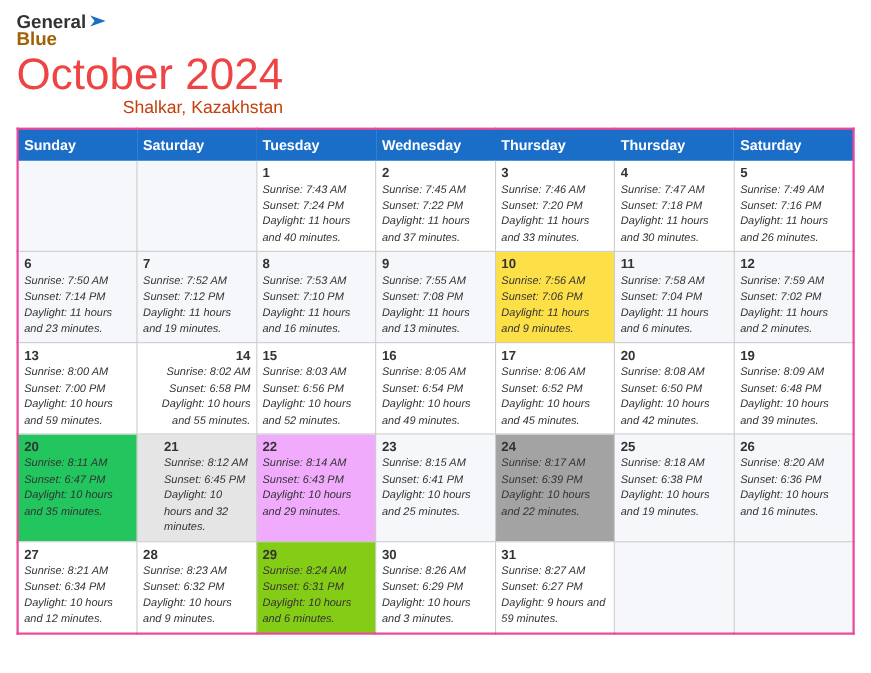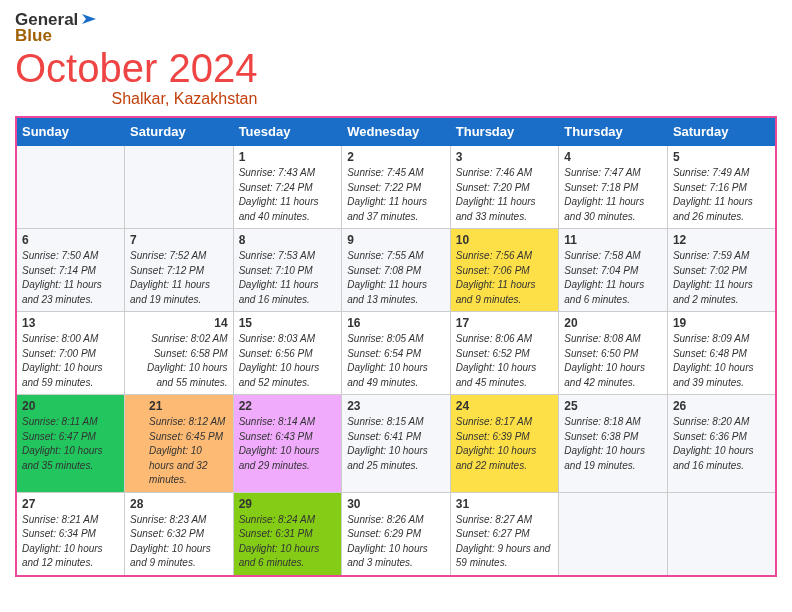--- a/index.html
+++ b/index.html
@@ -205,33 +205,33 @@
           <td style="background: rgb(255, 255, 255);">
             <span class="day-num">19</span>
             <div class="day-info">Sunrise: 8:09 AM<br>Sunset: 6:48 PM<br>Daylight: 10 hours and 39 minutes.</div>
           </td>
         </tr>
         <tr>
           <td style="background: #22c55e; margin-left: 28px;">
             <span class="day-num">20</span>
             <div class="day-info">Sunrise: 8:11 AM<br>Sunset: 6:47 PM<br>Daylight: 10 hours and 35 minutes.</div>
           </td>
-          <td style="background: #fdba74; padding-left: 24px;">
+          <td style="background: #e5e5e5; padding-left: 24px;">
             <span class="day-num">21</span>
             <div class="day-info">Sunrise: 8:12 AM<br>Sunset: 6:45 PM<br>Daylight: 10 hours and 32 minutes.</div>
           </td>
           <td style="background: #f0abfc;">
             <span class="day-num">22</span>
             <div class="day-info">Sunrise: 8:14 AM<br>Sunset: 6:43 PM<br>Daylight: 10 hours and 29 minutes.</div>
           </td>
           <td style="background: rgb(245, 247, 250);">
             <span class="day-num">23</span>
             <div class="day-info">Sunrise: 8:15 AM<br>Sunset: 6:41 PM<br>Daylight: 10 hours and 25 minutes.</div>
           </td>
-          <td style="background: #fde047;">
+          <td style="background: #a3a3a3;">
             <span class="day-num">24</span>
             <div class="day-info">Sunrise: 8:17 AM<br>Sunset: 6:39 PM<br>Daylight: 10 hours and 22 minutes.</div>
           </td>
           <td style="background: rgb(245, 247, 250);">
             <span class="day-num">25</span>
             <div class="day-info">Sunrise: 8:18 AM<br>Sunset: 6:38 PM<br>Daylight: 10 hours and 19 minutes.</div>
           </td>
           <td style="background: rgb(245, 247, 250);">
             <span class="day-num">26</span>
             <div class="day-info">Sunrise: 8:20 AM<br>Sunset: 6:36 PM<br>Daylight: 10 hours and 16 minutes.</div>

